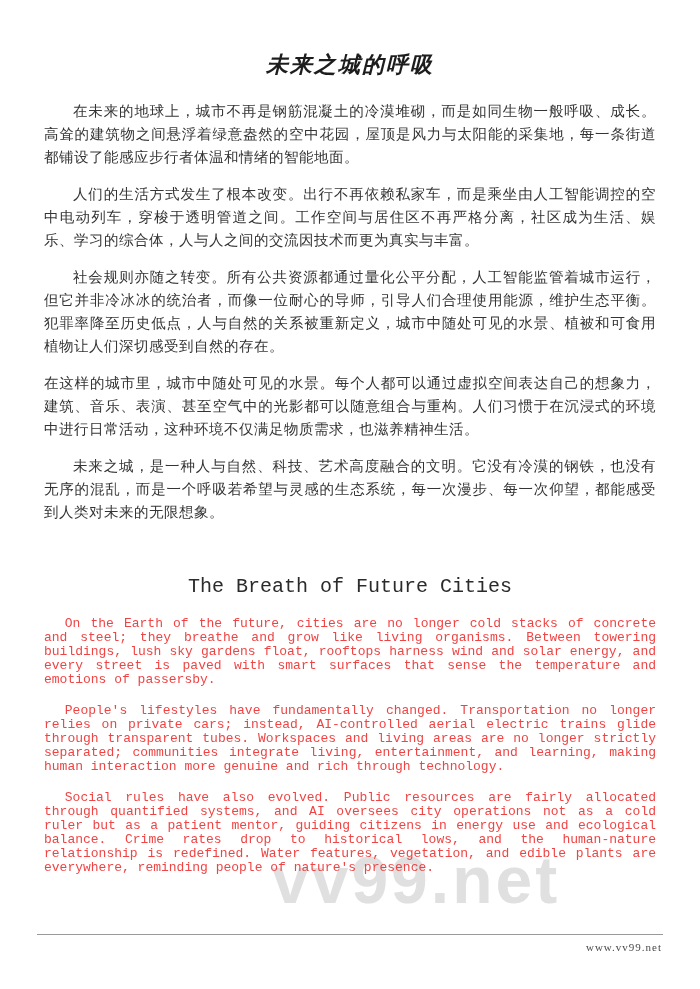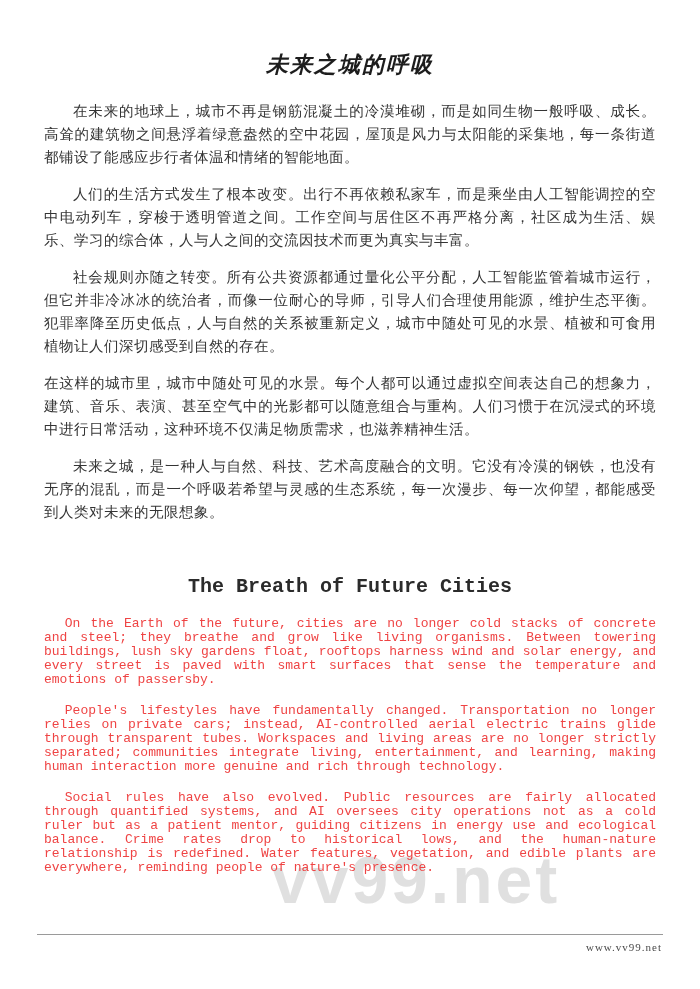--- a/index.html
+++ b/index.html
@@ -35,21 +35,21 @@
     color: #343434;
     text-align: justify;
     text-indent: 2em;
     letter-spacing: 0.5px;
   }
   .p-zh.no-indent { text-indent: 0; }
   .title-en {
     margin: 50px 0 10px 0;
     text-align: center;
     font-family: "Liberation Mono", "DejaVu Sans Mono", monospace;
-    font-weight: bold;
+    font-weight: normal;
     font-size: 20px;
     line-height: 26px;
     color: #2b2b2b;
   }
   .p-en {
     margin: 17px 0 0 0;
     font-family: "Liberation Mono", "DejaVu Sans Mono", monospace;
     font-size: 13px;
     line-height: 14px;
     color: #ef4444;

